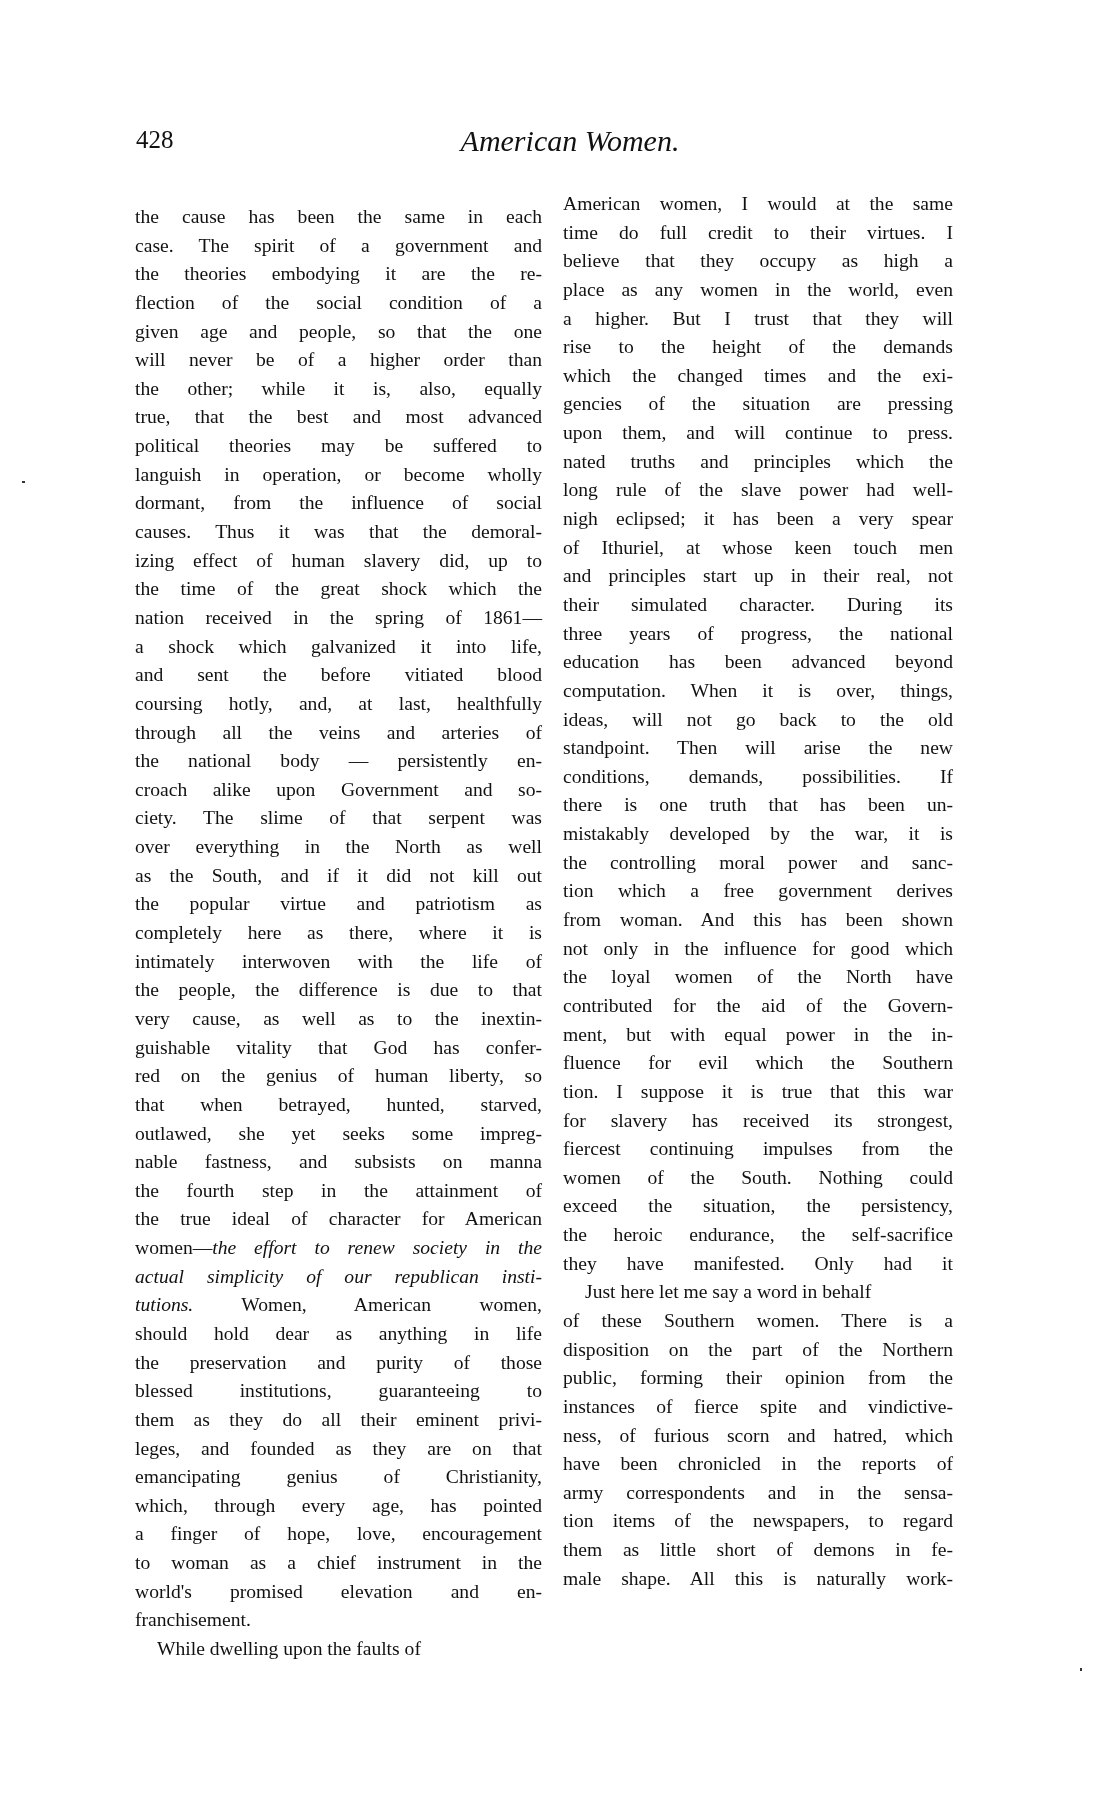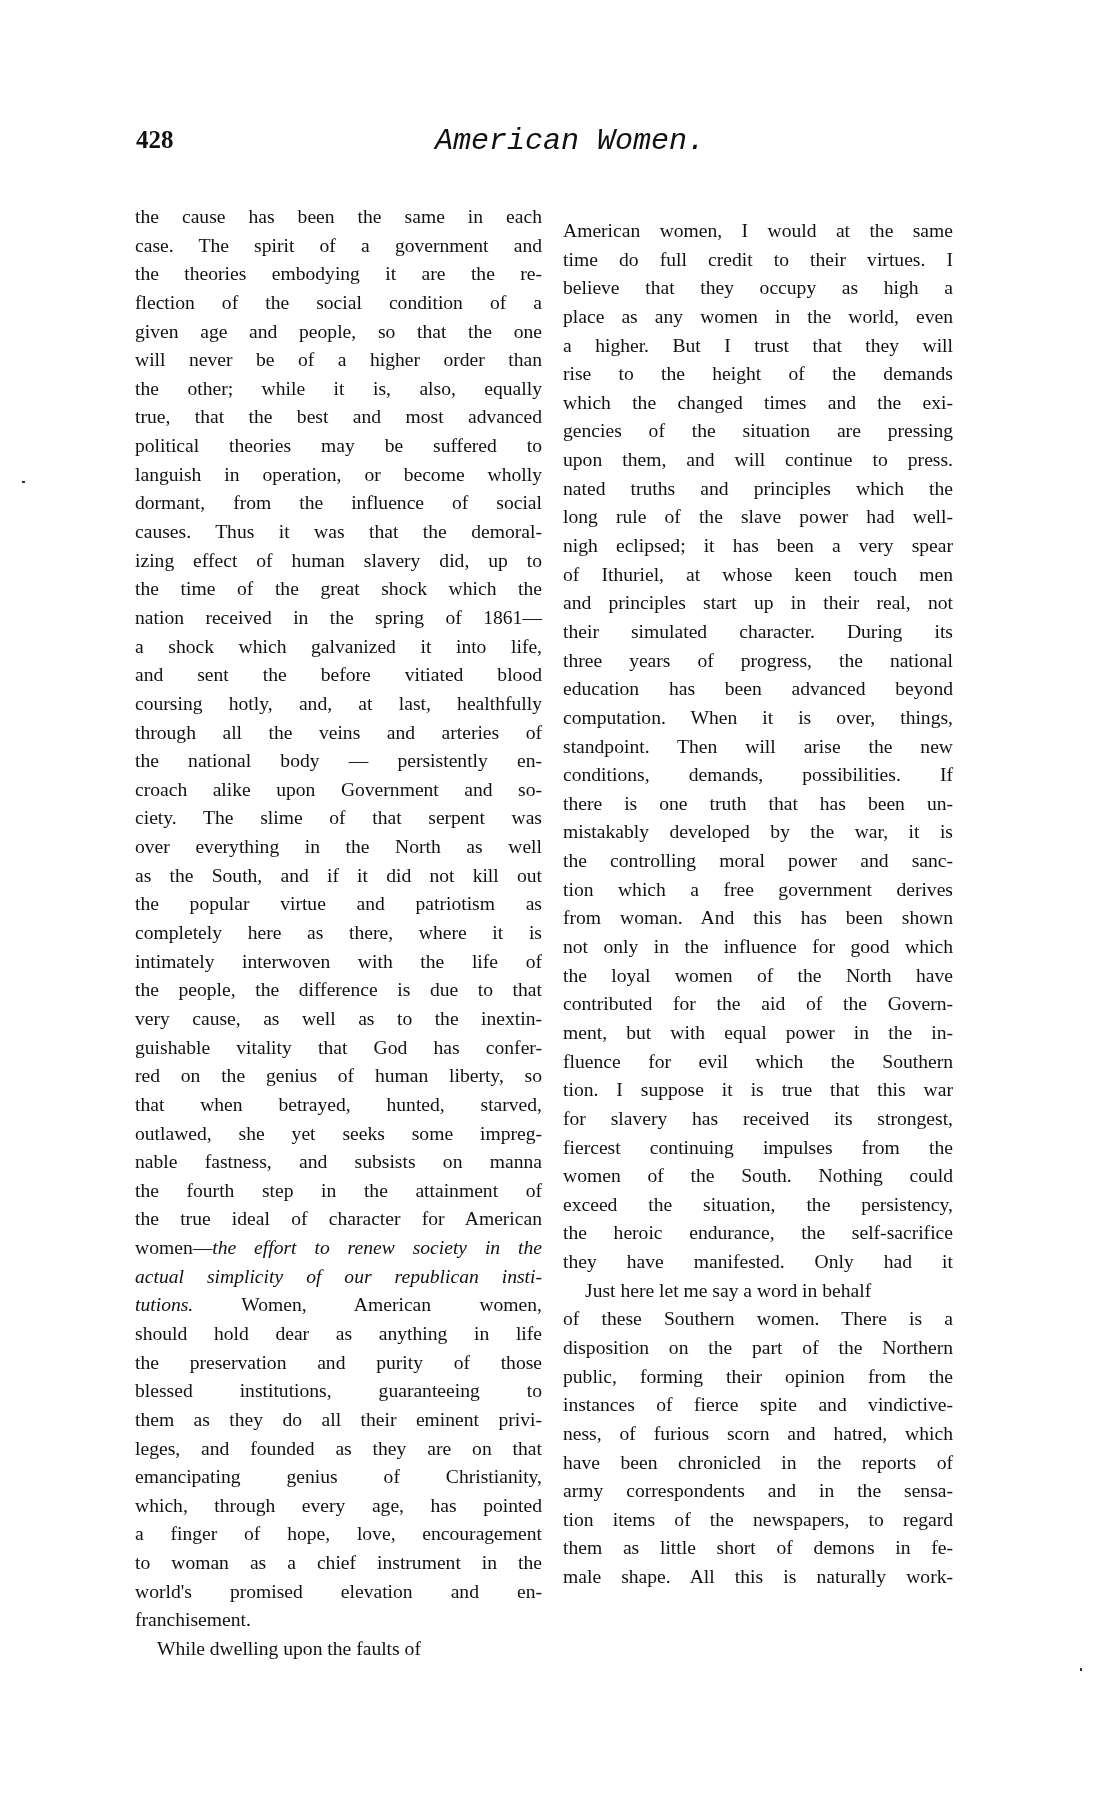--- a/index.html
+++ b/index.html
@@ -1,23 +1,23 @@
 <!DOCTYPE html>
 <html><head>
 <meta charset="utf-8">
 <style>
   html, body { margin: 0; padding: 0; background: #ffffff; }
   body { width: 1120px; height: 1800px; position: relative; overflow: hidden;
          font-family: "Liberation Serif", "DejaVu Serif", serif; color: #111; }
-  .page-number { position: absolute; left: 136px; top: 126px; font-size: 25px; font-weight: bold; }
+  .page-number { position: absolute; left: 136px; top: 126px; font-size: 25px; font-weight: normal; }
   .running-head { position: absolute; left: 0; width: 1120px; top: 124px; text-align: center;
-                  font-size: 30px; font-style: italic; padding-left: 20px; box-sizing: border-box; font-family: Liberation Mono, monospace; }
+                  font-size: 30px; font-style: italic; padding-left: 20px; box-sizing: border-box; }
   .column { position: absolute; top: 190px; width: 407px; font-size: 19.6px; line-height: 28.65px; }
   .col-left { left: 135px; margin-top: 13px; }
-  .col-right { left: 563px; width: 390px; margin-top: 27px; }
+  .col-right { left: 563px; width: 390px; }
   .line { display: block; text-align: justify; text-align-last: justify; white-space: nowrap; height: 28.65px; }
   .line.last { text-align-last: left; }
   .line.indent { padding-left: 22px; }
   .it { font-style: italic; }
   .mark { position: absolute; background: #333; }
 </style>
 </head>
 <body>
 
 <div class="page-number">428</div>
@@ -88,20 +88,21 @@
     <span class="line">upon them, and will continue to press.</span>
     <span class="line">nated truths and principles which the</span>
     <span class="line">long rule of the slave power had well-</span>
     <span class="line">nigh eclipsed; it has been a very spear</span>
     <span class="line">of Ithuriel, at whose keen touch men</span>
     <span class="line">and principles start up in their real, not</span>
     <span class="line">their simulated character. During its</span>
     <span class="line">three years of progress, the national</span>
     <span class="line">education has been advanced beyond</span>
     <span class="line">computation. When it is over, things,</span>
+    <span class="line">ideas, will not go back to the old</span>
     <span class="line">standpoint. Then will arise the new</span>
     <span class="line">conditions, demands, possibilities. If</span>
     <span class="line">there is one truth that has been un-</span>
     <span class="line">mistakably developed by the war, it is</span>
     <span class="line">the controlling moral power and sanc-</span>
     <span class="line">tion which a free government derives</span>
     <span class="line">from woman. And this has been shown</span>
     <span class="line">not only in the influence for good which</span>
     <span class="line">the loyal women of the North have</span>
     <span class="line">contributed for the aid of the Govern-</span>

